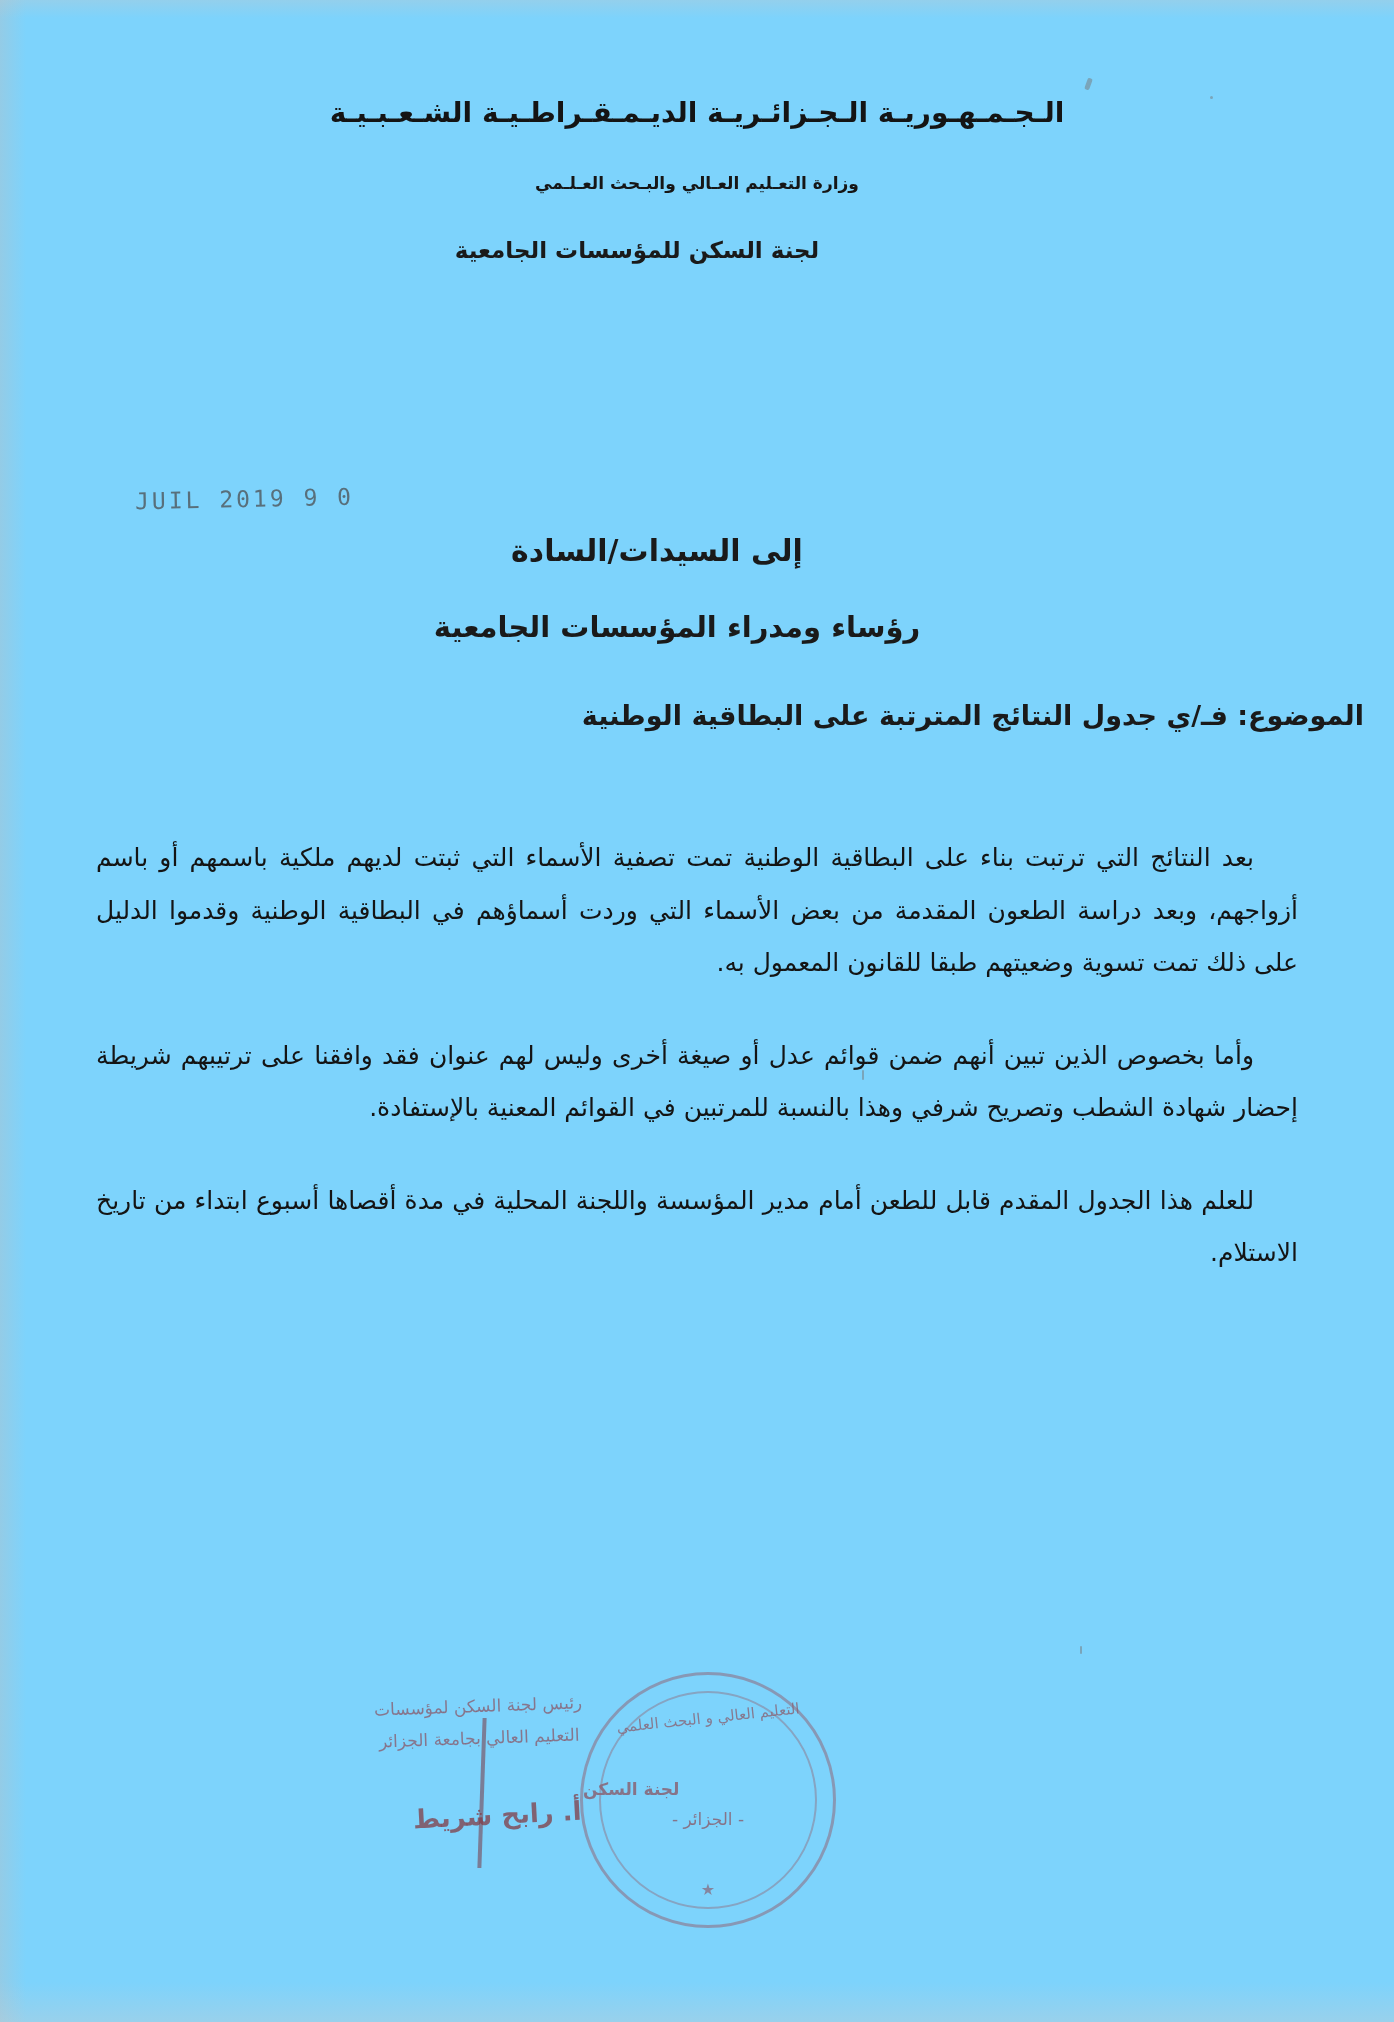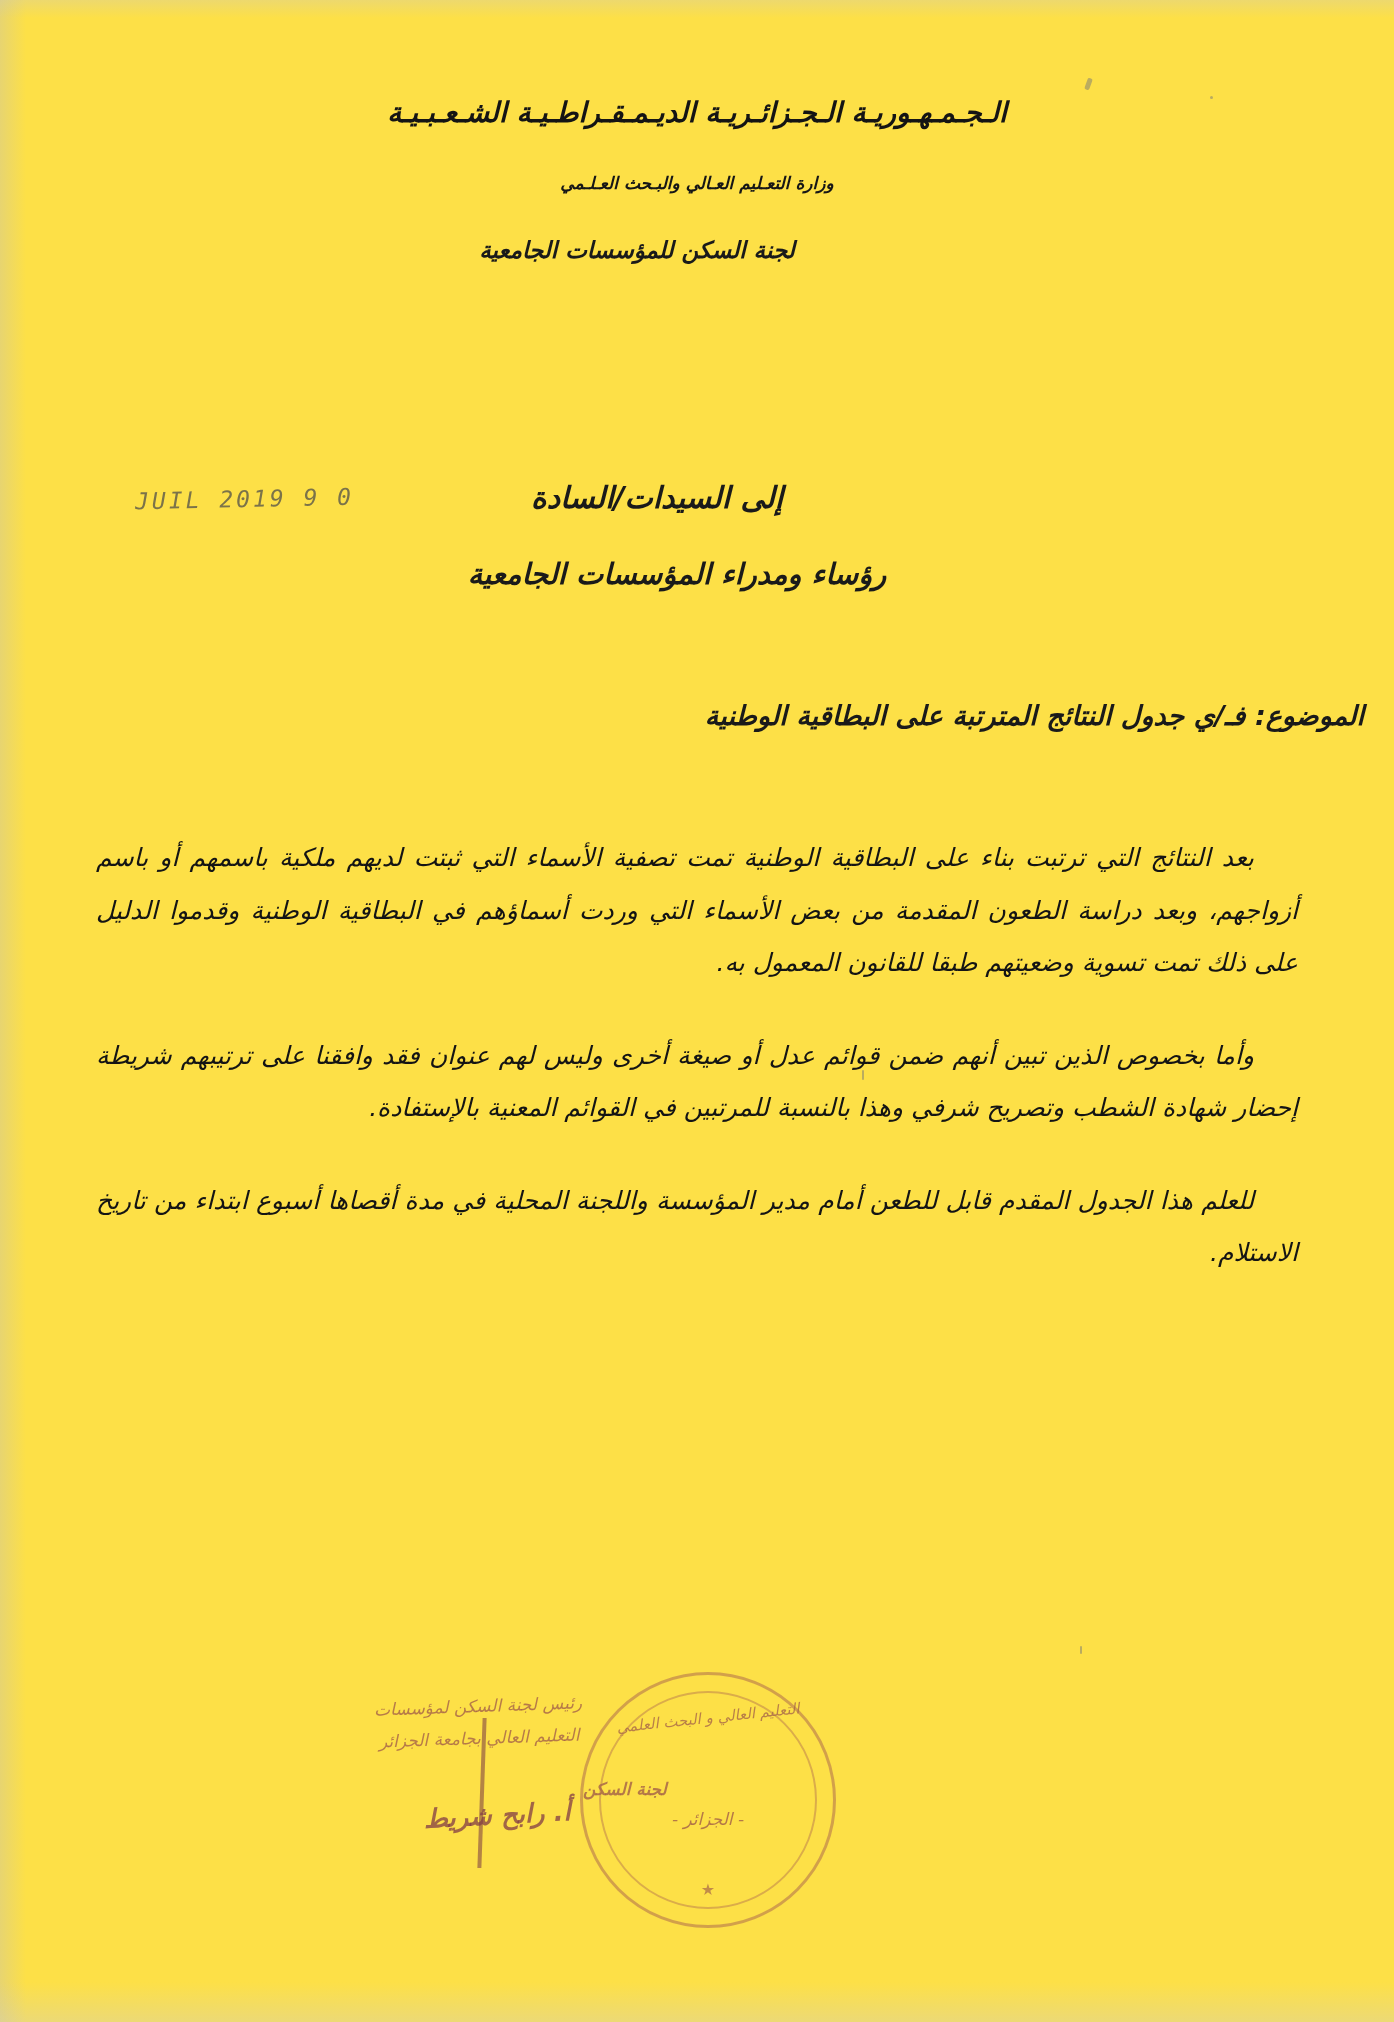--- a/index.html
+++ b/index.html
@@ -11,22 +11,21 @@
     width: 1394px;
     height: 2022px;
     position: relative;
     font-family: "DejaVu Sans", "Liberation Sans", sans-serif;
     color: #1a1a1a;
     overflow: hidden;
   }
   .page {
     position: absolute;
     inset: 0;
-    background: #fde047;
-    font-style: italic;
+    background: #7dd3fc;
   }
   
   .scan-edge-left {
     position: absolute;
     left: 0; top: 0; bottom: 0; width: 26px;
     background: linear-gradient(to left, rgba(255,255,255,0), rgba(190,190,190,0.35));
     pointer-events: none;
   }
   .scan-edge-top {
     position: absolute;
@@ -83,21 +82,21 @@
     font-family: "DejaVu Sans Mono", "Liberation Mono", monospace;
     font-size: 23px;
     letter-spacing: 3px;
     color: #4a4a4a;
     opacity: 0.72;
     transform: rotate(-1.2deg);
   }
 
   .addressee {
     position: absolute;
-    top: 480px;
+    top: 533px;
     left: 0;
     right: 0;
     text-align: center;
   }
   .addressee-1 {
     font-size: 30px;
     font-weight: 700;
     margin-bottom: 42px;
     padding-right: 80px;
   }

